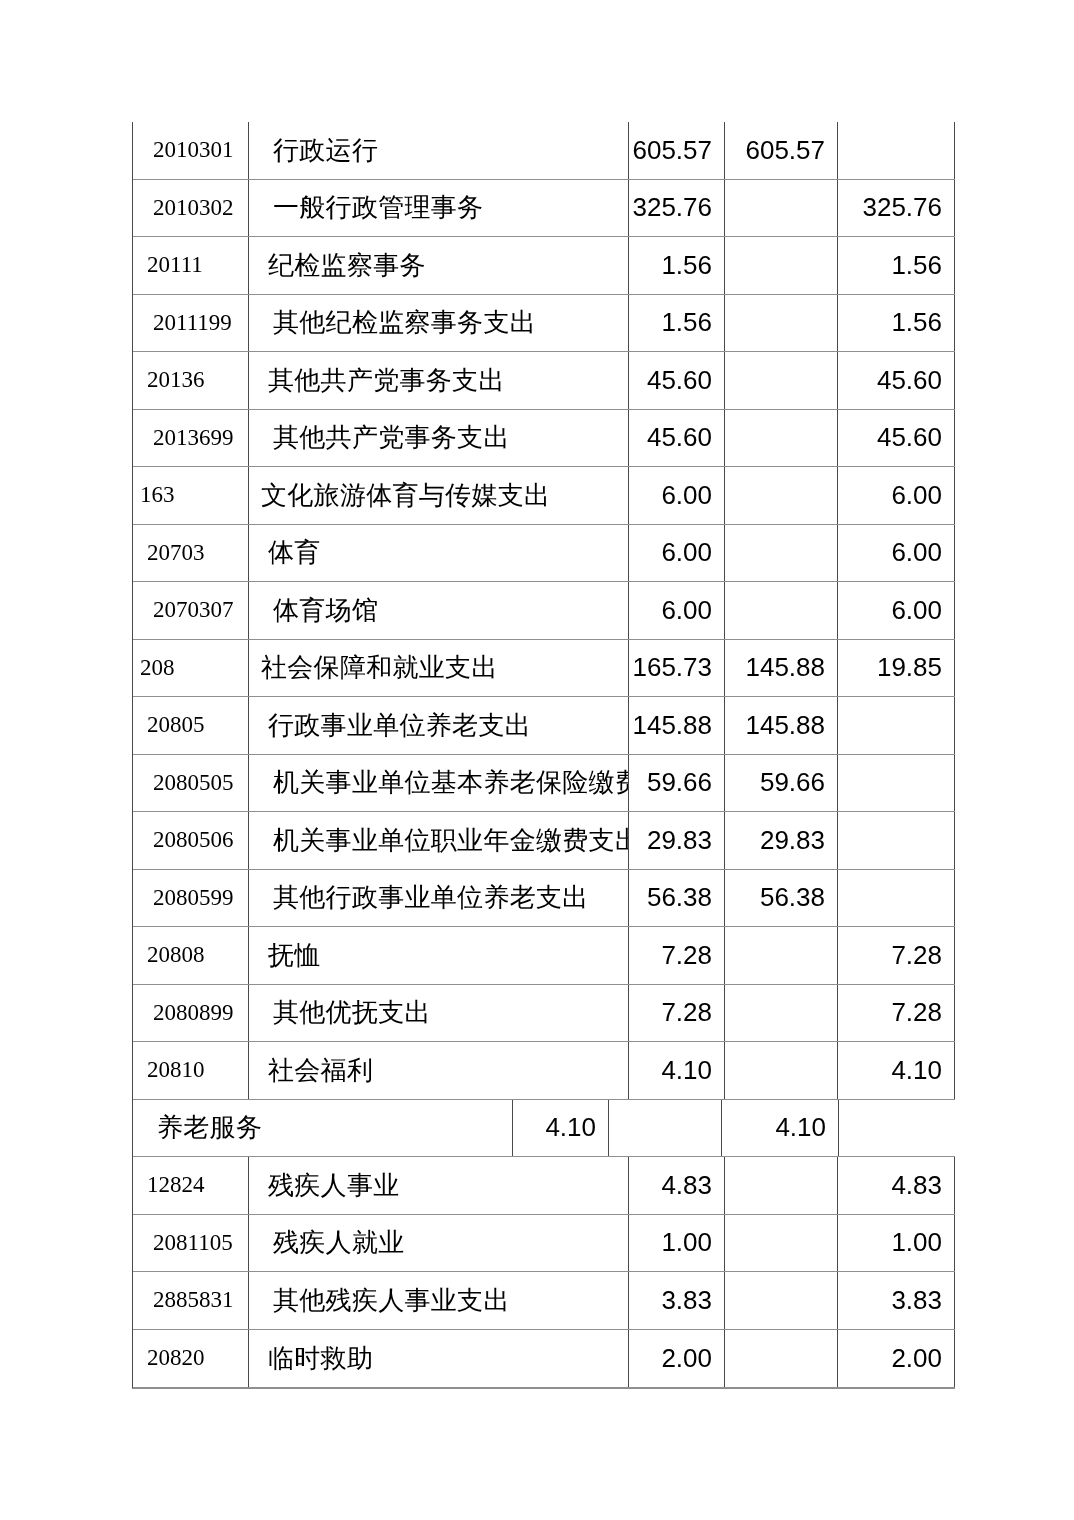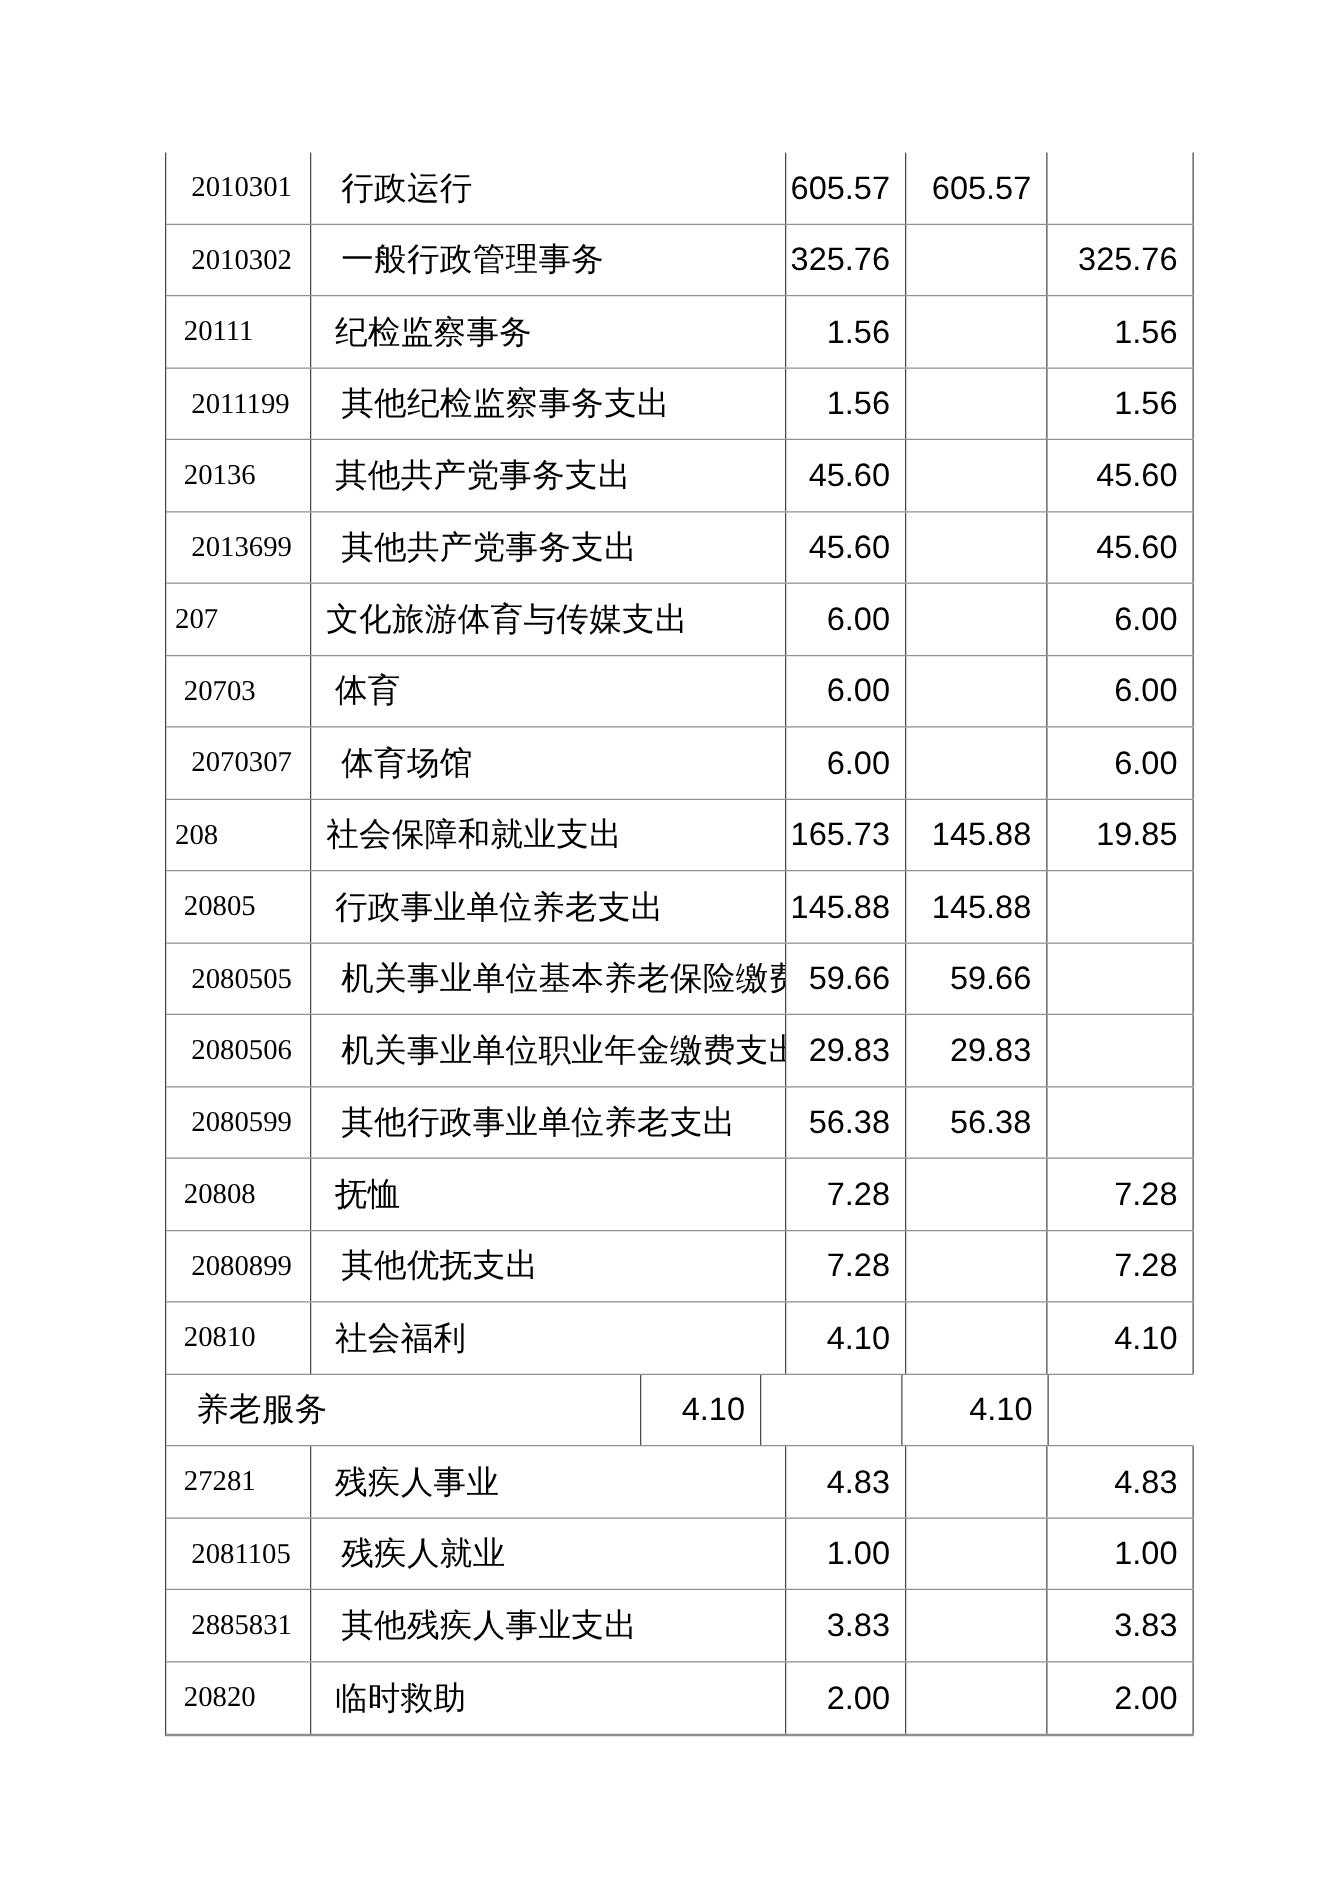--- a/index.html
+++ b/index.html
@@ -109,21 +109,21 @@
         <div class="cell num c3">45.60</div>
       </div>
       <div class="row">
         <div class="cell code lv2">2013699</div>
         <div class="cell name lv2">其他共产党事务支出</div>
         <div class="cell num c1">45.60</div>
         <div class="cell num c2"></div>
         <div class="cell num c3">45.60</div>
       </div>
       <div class="row">
-        <div class="cell code lv0">207</div>
+        <div class="cell code lv0">163</div>
         <div class="cell name lv0">文化旅游体育与传媒支出</div>
         <div class="cell num c1">6.00</div>
         <div class="cell num c2"></div>
         <div class="cell num c3">6.00</div>
       </div>
       <div class="row">
         <div class="cell code lv1">20703</div>
         <div class="cell name lv1">体育</div>
         <div class="cell num c1">6.00</div>
         <div class="cell num c2"></div>
@@ -192,21 +192,21 @@
         <div class="cell num c2"></div>
         <div class="cell num c3">4.10</div>
       </div>
       <div class="row">
         <div class="cell name lv2">养老服务</div>
         <div class="cell num c1">4.10</div>
         <div class="cell num c2"></div>
         <div class="cell num c3">4.10</div>
       </div>
       <div class="row">
-        <div class="cell code lv1">27281</div>
+        <div class="cell code lv1">12824</div>
         <div class="cell name lv1">残疾人事业</div>
         <div class="cell num c1">4.83</div>
         <div class="cell num c2"></div>
         <div class="cell num c3">4.83</div>
       </div>
       <div class="row">
         <div class="cell code lv2">2081105</div>
         <div class="cell name lv2">残疾人就业</div>
         <div class="cell num c1">1.00</div>
         <div class="cell num c2"></div>

